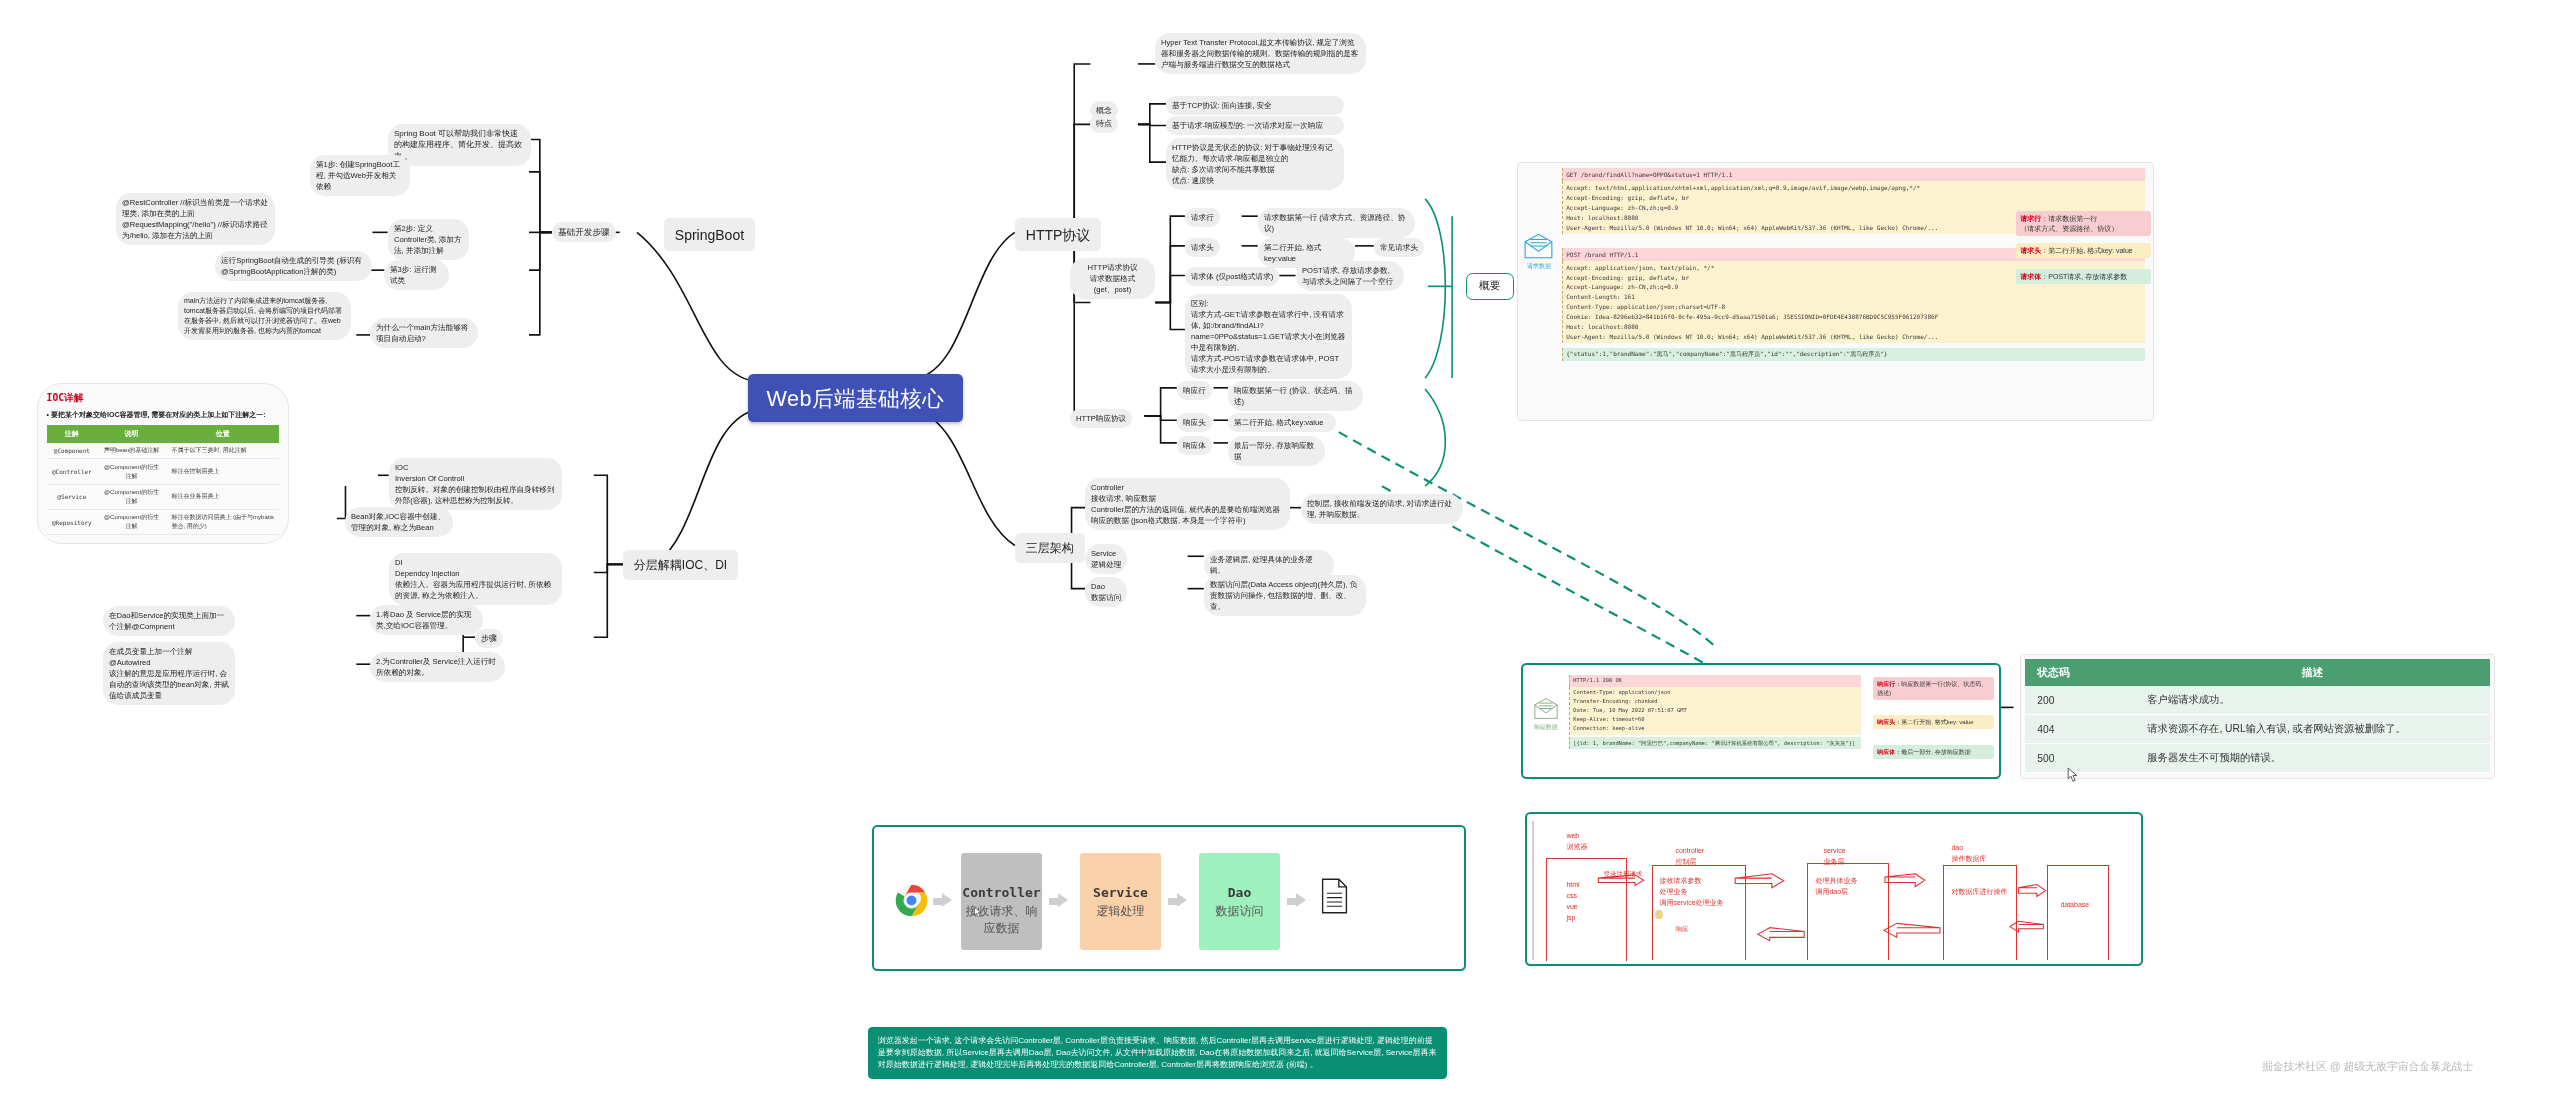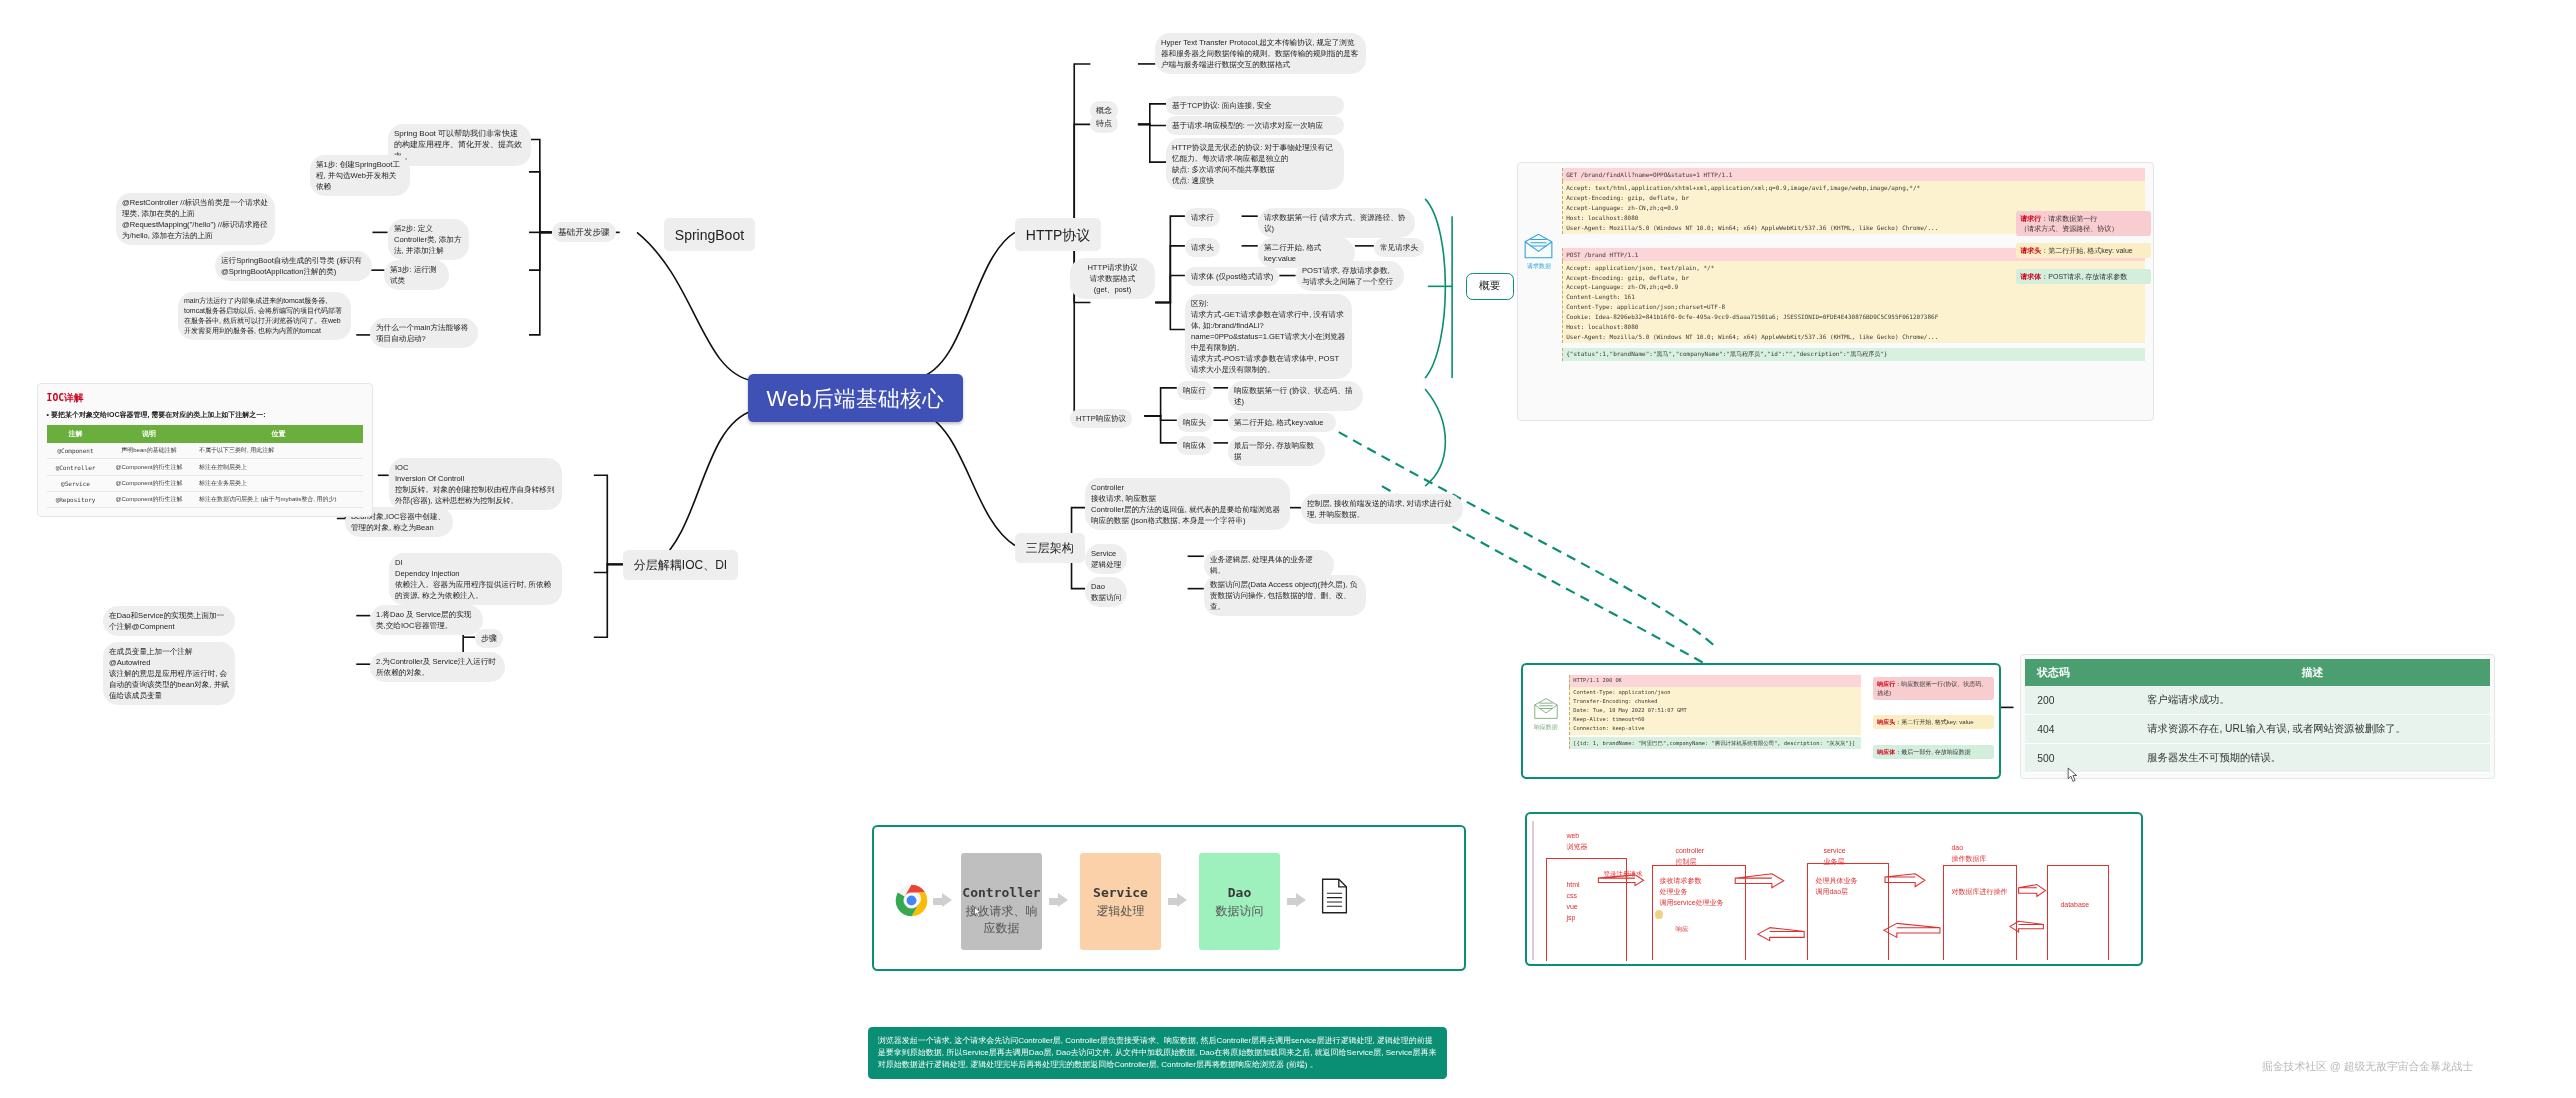--- a/index.html
+++ b/index.html
@@ -182,21 +182,21 @@
  Dependcy Injection
 依赖注入。容器为应用程序提供运行时, 所依赖的资源, 称之为依赖注入。</div>
 
   <div class="node" style="left:475px;top:629px;font-size:8px;">步骤</div>
   <div class="node small" style="left:370px;top:605px;width:113px;">1.将Dao 及 Service层的实现类,交给IOC容器管理。</div>
   <div class="node small" style="left:370px;top:652px;width:135px;">2.为Controller及 Service注入运行时所依赖的对象。</div>
   <div class="node small" style="left:103px;top:606px;width:132px;">在Dao和Service的实现类上面加一个注解@Compnent</div>
   <div class="node small" style="left:103px;top:642px;width:132px;">在成员变量上加一个注解@Autowired
 该注解的意思是应用程序运行时, 会自动的查询该类型的bean对象, 并赋值给该成员变量</div>
 
-  <div class="ioc-card" style="left:37px;top:383px;width:336px;">
+  <div class="ioc-card" style="left:37px;top:383px;width:252px;border-radius:25px;">
     <div class="ioc-title">IOC详解</div>
     <div class="ioc-bullet">
       • <span>要把某个对象交给IOC容器管理, 需要在对应的类上加上如下注解之一:</span>
     </div>
     <table class="tbl">
       <thead>
           <tr>
         <th>注解</th>
         <th>说明</th>
         <th>位置</th>

